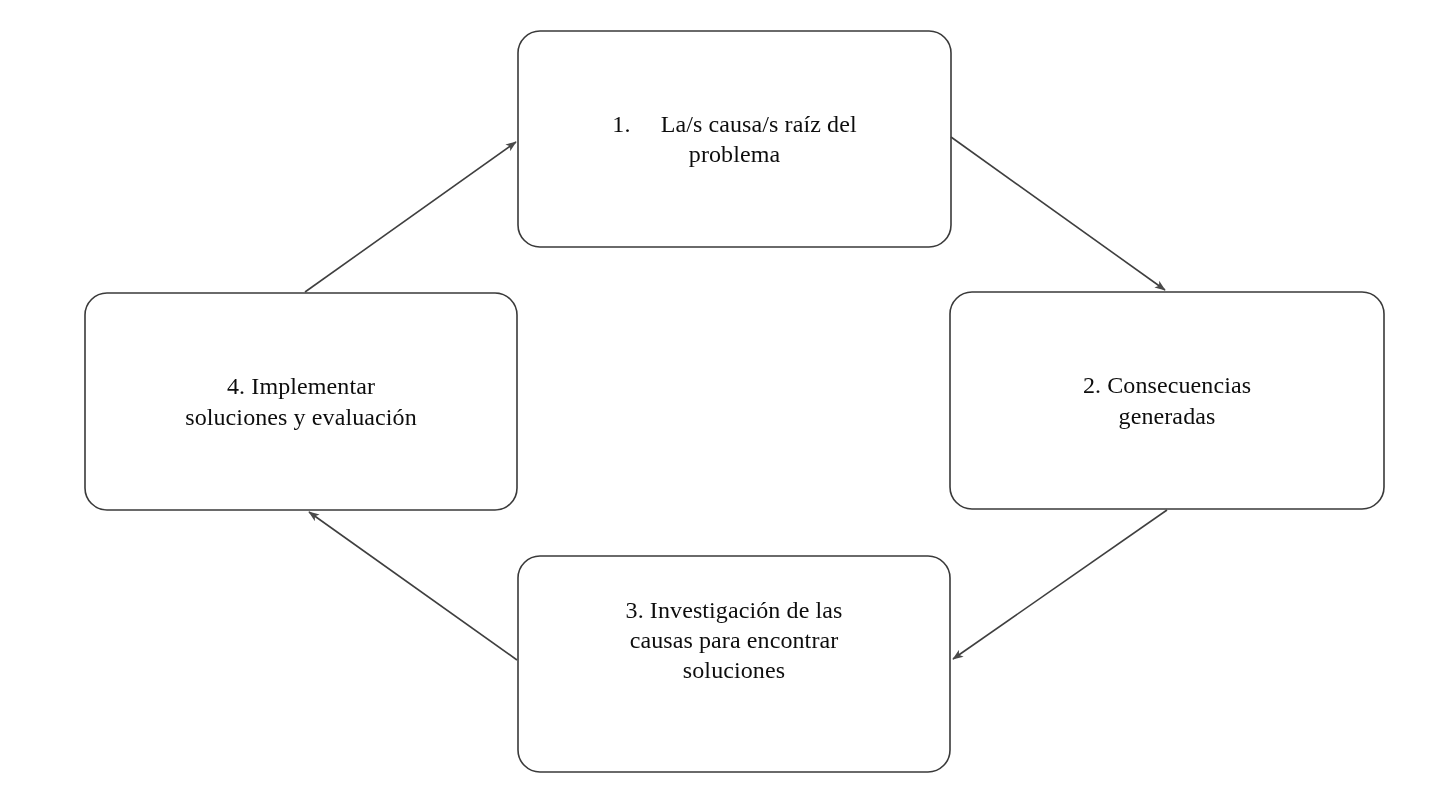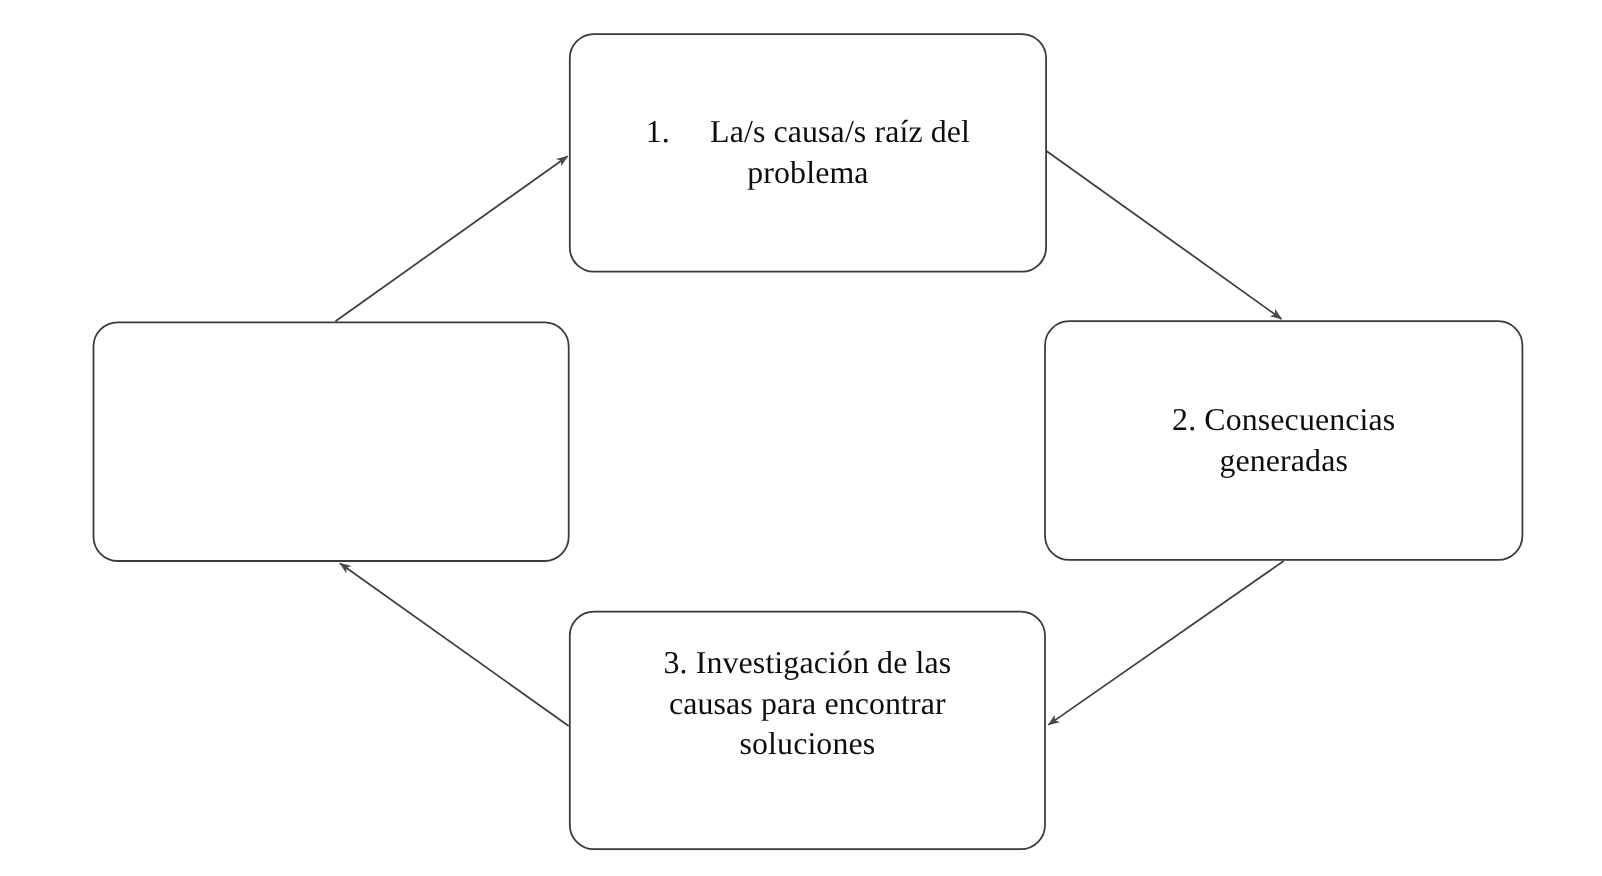--- a/index.html
+++ b/index.html
@@ -42,21 +42,21 @@
     stroke: none;
   }
   .node-label {
     position: absolute;
     display: flex;
     align-items: center;
     justify-content: center;
     text-align: center;
     color: #0d0d0d;
     font-family: "Liberation Serif", "DejaVu Serif", serif;
-    font-size: 29px;
+    font-size: 24px;
     line-height: 1.26;
     letter-spacing: 0.1px;
     box-sizing: border-box;
     pointer-events: none;
     white-space: pre-wrap;
   }
   .node-label > span { display: block; width: 100%; }
   #label-node-1 { left: 518px; top: 31px;  width: 433px; height: 216px; padding: 0 14px; }
   #label-node-2 { left: 950px; top: 292px; width: 434px; height: 217px; padding: 0 40px; }
   #label-node-3 { left: 518px; top: 556px; width: 432px; height: 168px; padding: 0 14px; }
@@ -94,14 +94,18 @@
     <span>2. Consecuencias
 generadas</span>
   </div>
 
   <div class="node-label" id="label-node-3">
     <span>3. Investigación de las
 causas para encontrar
 soluciones</span>
   </div>
 
+  <div class="node-label" id="label-node-4">
+    <span>4. Implementar
+soluciones y evaluación</span>
+  </div>
 
 </div>
 
 </body></html>

